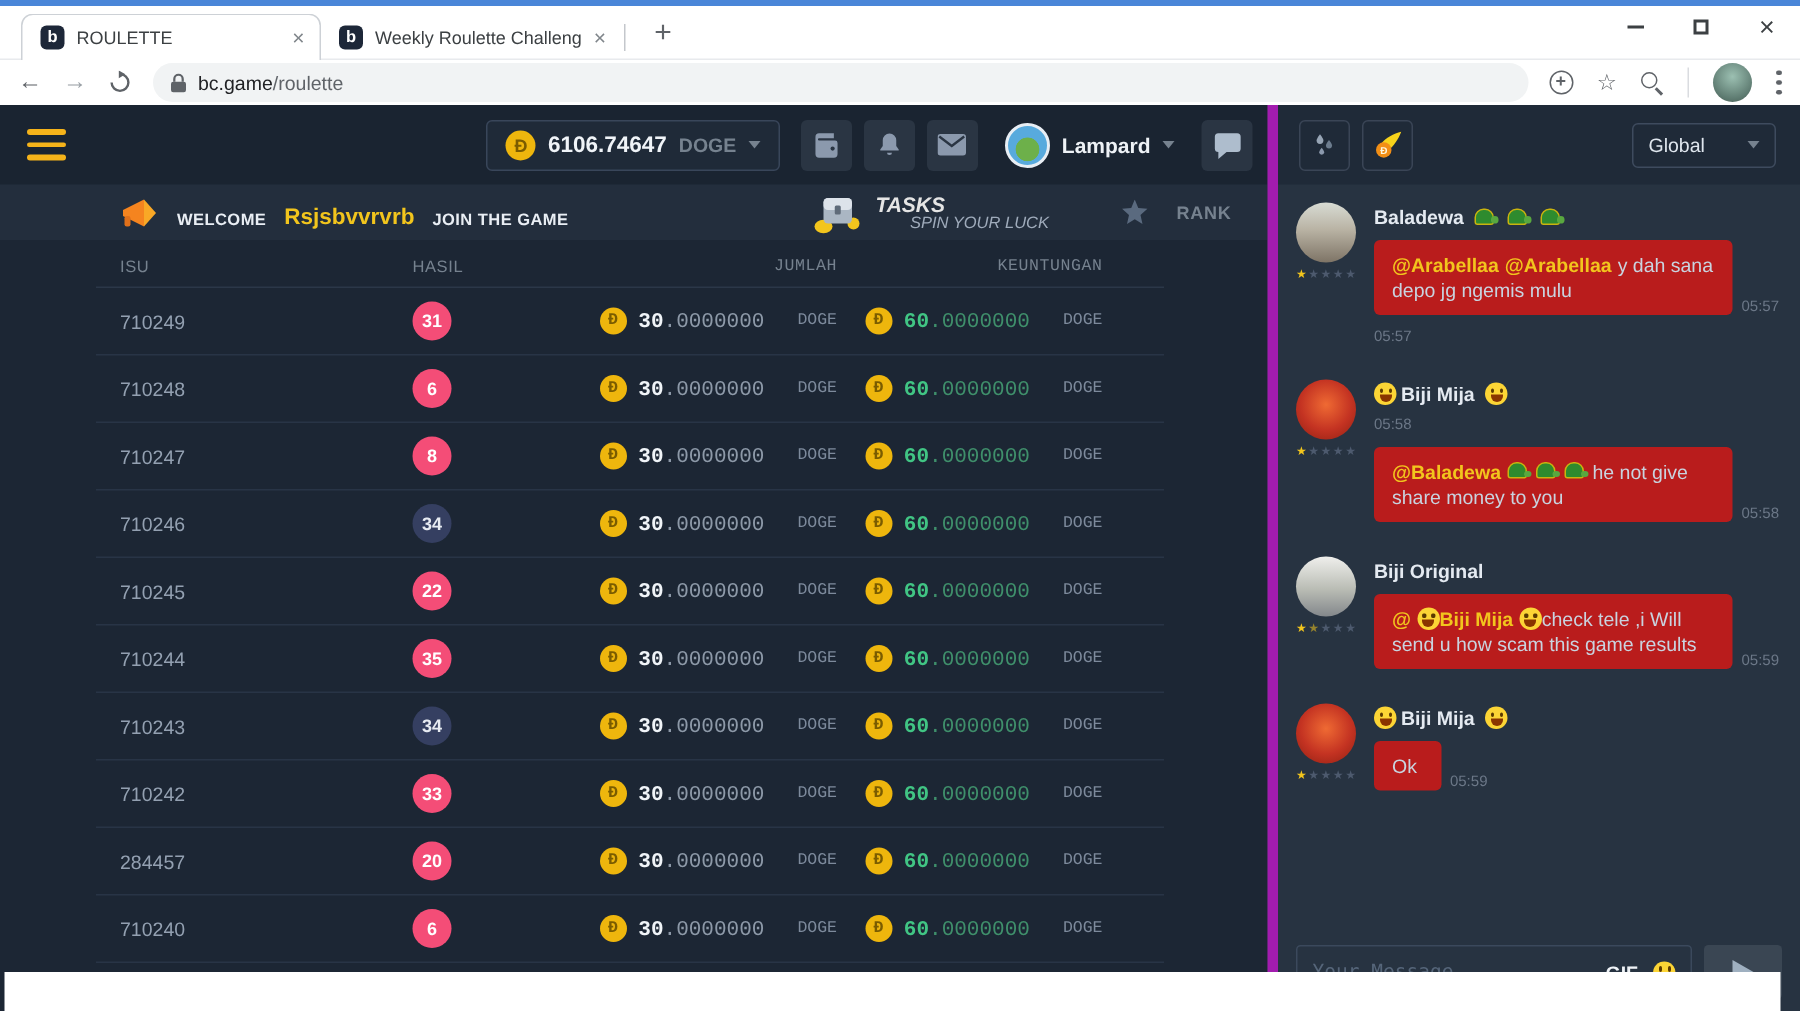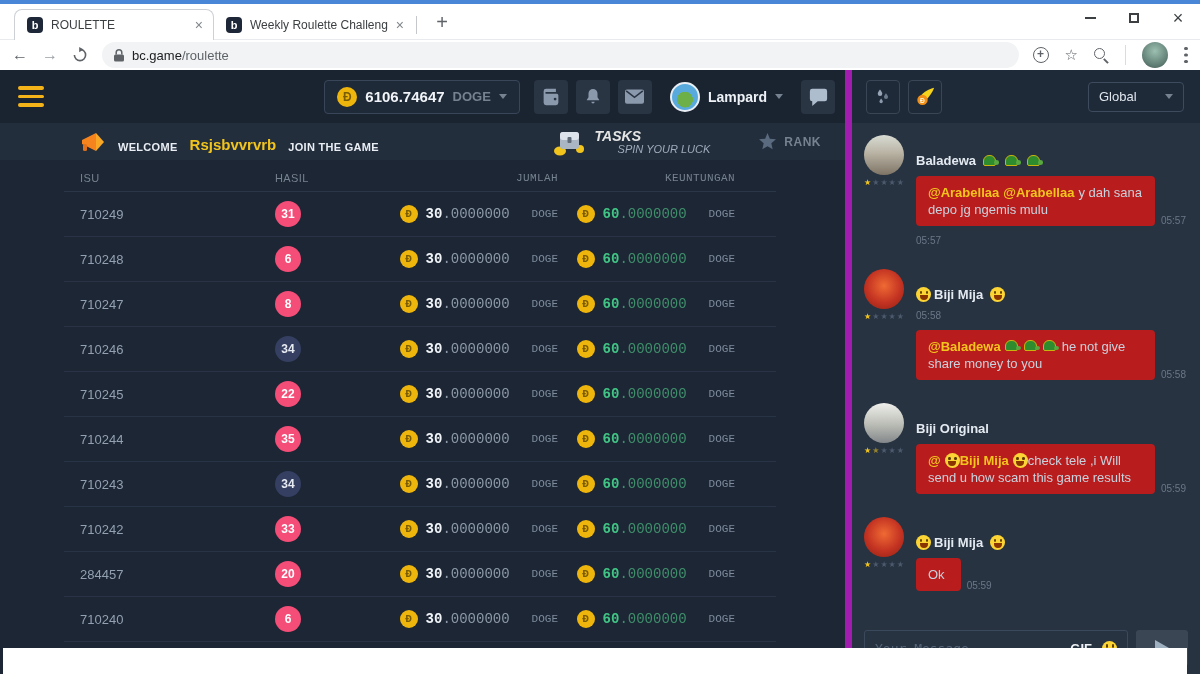--- a/index.html
+++ b/index.html
@@ -58,21 +58,21 @@
   .user-avatar { width:30px; height:30px; border-radius:50%; border:2px solid #e8eef4; background:radial-gradient(circle at 50% 60%, #6db04a 0 38%, #58aadd 40%); }
   .username { color:#eef2f6; font-size:14px; font-weight:bold; }
 
   .banner { height:37px; background:#232e3d; display:flex; align-items:center; padding:0 24px 0 80px; }
   .welcome { display:flex; align-items:flex-end; gap:12px; }
   .welcome-text { color:#e9eef4; font-size:11px; font-weight:bold; letter-spacing:.3px; }
   .welcome-name { color:#f2c51d; font-size:15px; font-weight:bold; }
   .tasks-widget { margin-left:auto; display:flex; align-items:center; gap:10px; }
   .tasks-title { color:#e5e5e5; font-size:14px; font-weight:bold; font-style:italic; line-height:14px; }
   .tasks-sub { color:#9fabbb; font-size:11px; font-style:italic;margin-left:23px; }
-  .rank-widget { display:flex; align-items:center; gap:7px; margin-left:48px;text-align:right; }
+  .rank-widget { display:flex; align-items:center; gap:18px; margin-left:48px;text-align:right; }
   .rank-label { color:#76828f; font-size:12px; font-weight:bold; letter-spacing:.5px; }
 
   
   .results { margin:4px 69px 0 64px; }
   .tgrid { display:grid; grid-template-columns:195px 100px 183px 177px; padding-left:16px; align-items:center; }
   .thead { height:28px; border-bottom:1px solid #2b3748; }
   .th { color:#76828f; font-size:11px; letter-spacing:.4px; }
   .th.r, .cell.r { justify-self:end;font-family:Liberation Mono, monospace; }
   .trow { height:45px; border-bottom:1px solid #283446; }
   .issue { color:#93a0b1; font-size:13px; }
@@ -98,21 +98,21 @@
   .chat-left { width:44px; flex:none; display:flex; flex-direction:column; align-items:center; gap:4px; }
   .avatar { width:40px; height:40px; border-radius:50%; }
   .av-baladewa { background:linear-gradient(180deg,#d8dcd4 0%,#b9b3a4 45%,#7e7466 100%); }
   .av-biji-mija { background:radial-gradient(circle at 50% 42%, #ef6a33 0%, #c43322 55%, #8e1f12 100%); }
   .av-biji-original { background:linear-gradient(180deg,#efefec 0%,#b9bcb4 55%,#83878b 100%); }
   .stars { display:flex; gap:1px; }
   .stars span { font-size:8px; color:#4d5a6e; line-height:8px; }
   .stars span.gold { color:#f2c51d; }
   .stars span.half { color:#f2c51d; opacity:.55; }
   .chat-right { flex:1; min-width:0; }
-  .chat-name { color:#e4eaf1; font-size:13px; font-weight:bold; margin:18px 0 8px; display:flex; align-items:center; flex-wrap:wrap; gap:3px; }
+  .chat-name { color:#e4eaf1; font-size:13px; font-weight:bold; margin:2px 0 8px; display:flex; align-items:center; flex-wrap:wrap; gap:3px; }
   .msg { display:flex; align-items:flex-end; gap:6px; margin-bottom:9px; }
   .bubble { background:#b91c1c; border-radius:4px; padding:8px 12px; font-size:13px; line-height:17px; color:#c9d3df; max-width:250px; }
   .seg { margin-right:4px; }
   .mention { color:#f2c51d; font-weight:bold; }
   .time { color:#6b7787; font-size:10px; flex:none; }
 
   .smiley { width:15px; height:15px; border-radius:50%; background:#fcd535; display:inline-block; position:relative; vertical-align:-3px; flex:none; }
   .smiley::before { content:''; position:absolute; width:2.5px; height:3.5px; border-radius:50%; background:#5b3a00; left:3.5px; top:3.5px; box-shadow:6px 0 0 #5b3a00; }
   .smiley::after { content:''; position:absolute; left:3.5px; top:8px; width:8px; height:4.5px; background:#8a3500; border-radius:0 0 8px 8px; }
   .turtle { display:inline-block; width:16px; height:12px; position:relative; vertical-align:-1px; margin-right:3px; }

